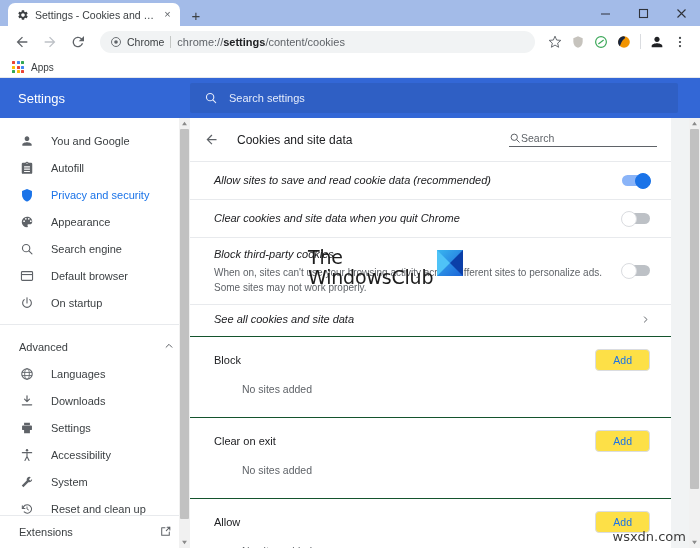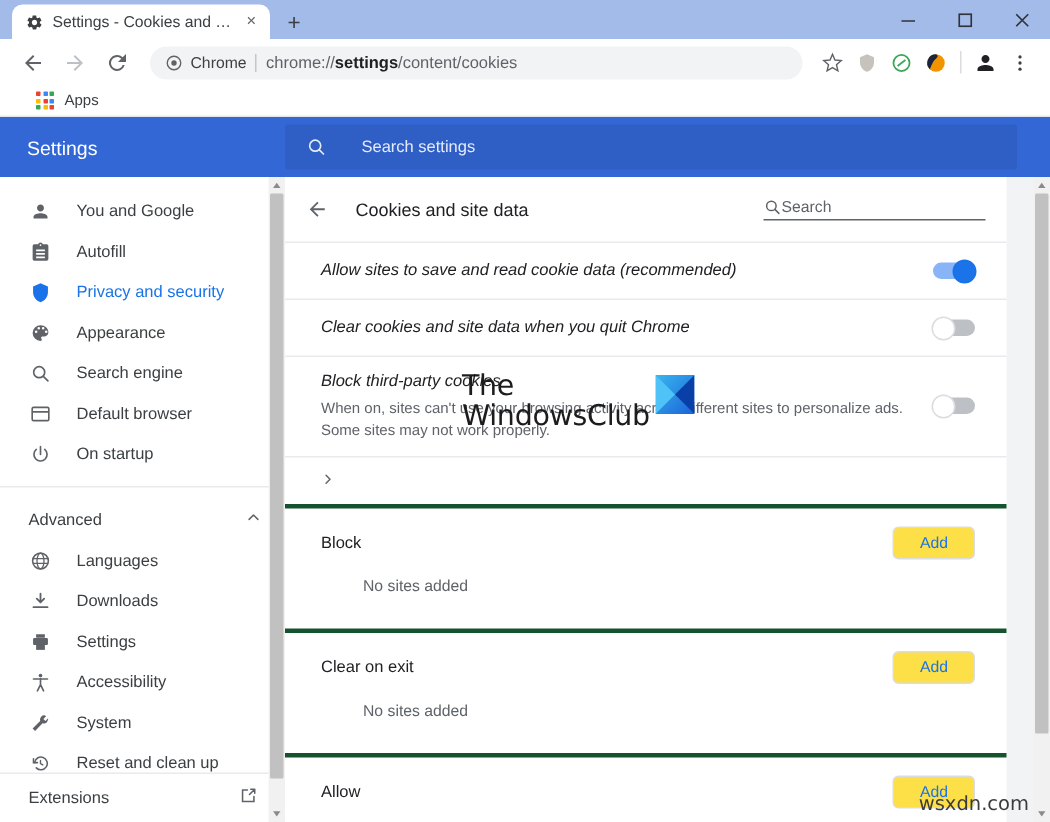--- a/index.html
+++ b/index.html
@@ -105,21 +105,21 @@
   .toolbar-icons { display: flex; align-items: center; gap: 1px; flex: 0 0 auto; }
   .ticon { width: 22px; height: 22px; display: flex; align-items: center; justify-content: center; }
   .tool-sep { width: 1px; height: 15px; background: #dadce0; margin: 0 4px; }
 
   
   .bookmarks {
     height: 21px;
     background: #ffffff;
     display: flex;
     align-items: center;
-    padding: 0 24px;
+    padding: 0 12px;
     gap: 7px;
     border-bottom: 1px solid #e6e8eb;
     flex: 0 0 auto;
   }
   .apps-grid {
     width: 12px; height: 12px;
     display: grid;
     grid-template-columns: repeat(3, 3px);
     grid-template-rows: repeat(3, 3px);
     gap: 1.5px;
@@ -145,21 +145,21 @@
     font-size: 13px;
     flex: 0 0 auto;
   }
   .settings-searchwrap { flex: 1 1 auto; display: flex; align-items: center; padding-right: 22px; }
   .settings-search {
     flex: 1 1 auto;
     height: 30px;
     background: #2f5fc4;
     border-radius: 2px;
     display: flex; align-items: center;
-    padding: 0 14px; gap: 23px;
+    padding: 0 14px; gap: 11px;
   }
   .settings-search-text { font-size: 11px; color: #e4ebfb; }
 
   .body-split { display: flex; height: calc(100% - 40px); }
 
   
   .sidebar {
     width: 190px;
     flex: 0 0 auto;
     background: #ffffff;
@@ -260,21 +260,21 @@
     width: 16px; height: 16px; border-radius: 50%;
     background: #ffffff;
     border: 1px solid #dadce0;
     left: -1px;
   }
   .toggle.on { background: #8ab4f8; }
   .toggle.on .knob { left: 13px; background: #1a73e8; border-color: #1a73e8; }
 
   .chev-right { color: #5f6368; font-size: 9px; flex: 0 0 auto; }
 
-  .listsec { border-top: 3px solid #14532d; padding: 0 21px 0 24px; }
+  .listsec { border-top: 1px solid #14532d; padding: 0 21px 0 24px; }
   .listsec-head {
     min-height: 46px;
     display: flex; align-items: center;
   }
   .listsec-title { flex: 1 1 auto; font-size: 11px; color: #202124; }
   .addbtn {
     border: 1px solid #dadce0;
     border-radius: 4px;
     background: #fde047;
     color: #1a73e8;
@@ -665,20 +665,23 @@
             <div class="rtext">
               <div class="rlabel">Block third-party cookies</div>
               <div class="rsub">When on, sites can't use your browsing activity across different sites to personalize ads. Some sites may not work properly.</div>
             </div>
             <div class="toggle">
                 <span class="knob"></span>
               </div>
           </div>
 
           <div class="row seeall">
+            <div class="rtext">
+              <div class="rlabel">See all cookies and site data</div>
+            </div>
             <span class="chev-right">
               <svg width="9" height="9" viewBox="0 0 24 24">
                   <path d="M9 5l7 7-7 7" fill="none" stroke="#5f6368" stroke-width="2.6" stroke-linecap="round" stroke-linejoin="round"></path>
                 </svg>
             </span>
           </div>
 
           <div class="listsec">
             <div class="listsec-head">
               <span class="listsec-title">Block</span>

